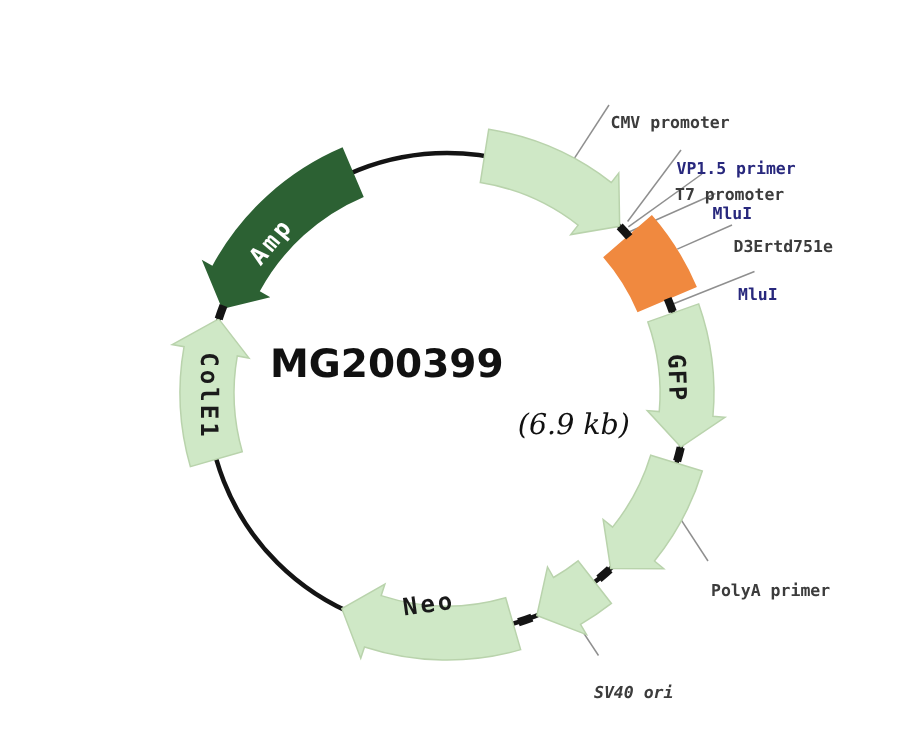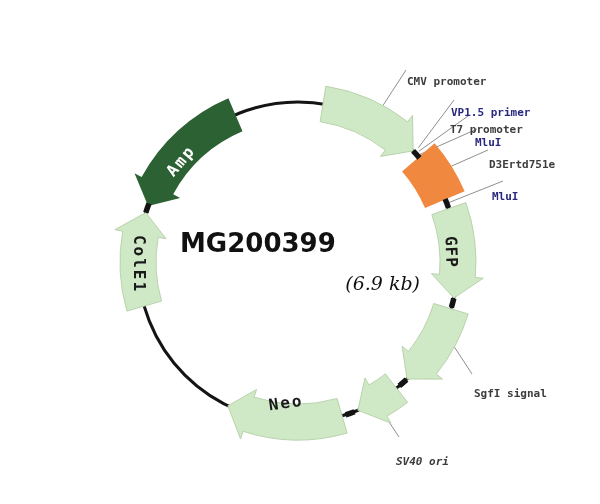--- a/index.html
+++ b/index.html
@@ -46,20 +46,20 @@
     </svg>
   <div id="labels">
     <div class="title-name">MG200399</div>
     <div class="title-size">(6.9 kb)</div>
   <div class="callout" style="left: 407px; top: 57px; color: rgb(60, 60, 60);">CMV promoter</div>
       <div class="callout" style="left: 451px; top: 88px; color: rgb(40, 40, 125); text-align: center;">VP1.5 primer</div>
       <div class="callout" style="left: 450px; top: 105px; color: rgb(60, 60, 60);">T7 promoter</div>
       <div class="callout" style="left: 475px; top: 118px; color: rgb(40, 40, 125);">MluI</div>
       <div class="callout" style="left: 489px; top: 140px; color: rgb(60, 60, 60);">D3Ertd751e</div>
       <div class="callout" style="left: 492px; top: 172px; color: rgb(40, 40, 125);">MluI</div>
-      <div class="callout" style="left: 474px; top: 369px; color: rgb(60, 60, 60);">SgfI signal</div>
+      <div class="callout" style="left: 474px; top: 369px; color: rgb(60, 60, 60);">PolyA primer</div>
       <div class="callout" style="left: 396px; top: 437px; color: rgb(60, 60, 60); font-style: italic;">SV40 ori</div>
       <div class="band-label" style="left: 451px; top: 252px; color: rgb(26, 26, 26); letter-spacing: 1px; transform: translate(-50%, -50%) rotate(88deg);">GFP</div>
       <div class="band-label" style="left: 286px; top: 403px; color: rgb(26, 26, 26); letter-spacing: 2px; transform: translate(-50%, -50%) rotate(-8deg);">Neo</div>
       <div class="band-label" style="left: 139px; top: 264px; color: rgb(26, 26, 26); letter-spacing: 2px; transform: translate(-50%, -50%) rotate(90deg);">ColE1</div>
       <div class="band-label" style="left: 181px; top: 161px; color: rgb(255, 255, 255); letter-spacing: 2px; transform: translate(-50%, -50%) rotate(-50deg);">Amp</div>
     </div>
 </div>
 
 </body></html>

